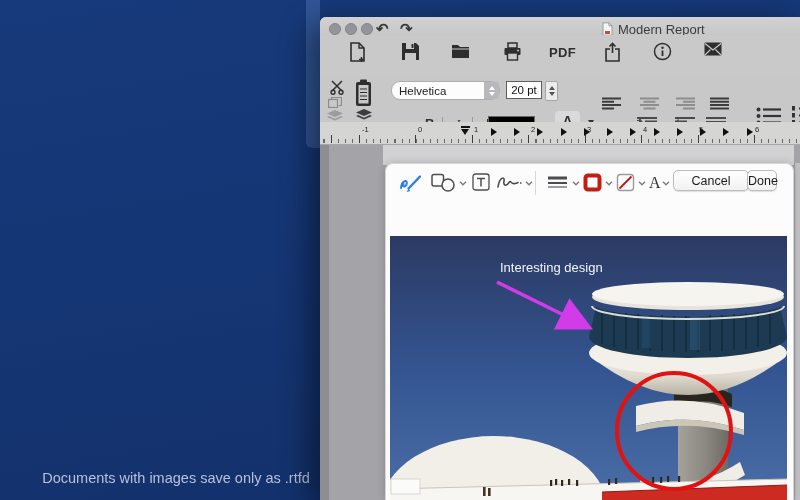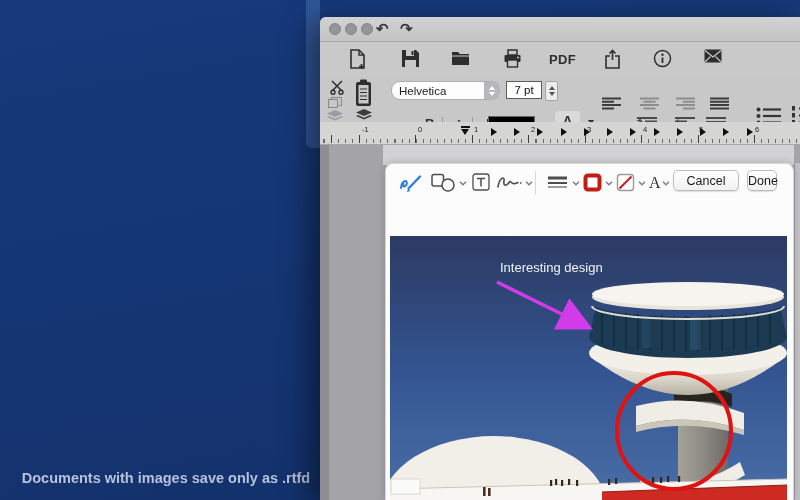--- a/index.html
+++ b/index.html
@@ -6,34 +6,34 @@
   #stage{position:relative;width:800px;height:500px;overflow:hidden;
          font-family:"Liberation Sans",sans-serif;background:linear-gradient(170deg,#173a7c 0%,#12306a 100%);}
   .abs{position:absolute;}
   svg{display:block;}
 
   
   #left-panel{left:0;top:0;width:320px;height:500px;}
   #promo-title{left:0;top:206px;width:320px;text-align:center;color:#fbfcfe;
                font-size:40px;font-weight:300;letter-spacing:.5px;}
   #promo-sub{left:0;top:260px;width:320px;text-align:center;color:#c6cfe4;font-size:20px;font-weight:300;}
-  #promo-foot{left:6px;top:470px;width:320px;text-align:center;color:#b6c1db;font-size:14.5px;font-weight:700;}
+  #promo-foot{left:16px;top:470px;width:320px;text-align:center;color:#b6c1db;font-size:14.5px;font-weight:400;}
   #bg-glow{left:306px;top:0;width:14px;height:148px;background:rgba(120,160,225,.28);border-radius:0 0 0 6px;}
 
   
   #window{left:320px;top:17px;width:480px;height:483px;background:#c9c9c9;
           border-radius:6px 0 0 0;box-shadow:-10px 6px 30px rgba(0,0,0,.45);}
   #titlebar{left:0;top:0;width:480px;height:24px;background:linear-gradient(#d2d2d2,#c3c3c3);
             border-radius:6px 0 0 0;border-bottom:1px solid #a9a9a9;}
   .dot{width:10px;height:10px;border-radius:50%;background:#94949a;border:.5px solid #84848a;top:6px;}
   .histbtn{top:3px;font-size:15px;font-weight:bold;color:#3a3a3a;line-height:18px;}
   #win-title{left:282px;top:4px;height:16px;display:flex;align-items:center;gap:5px;}
   #win-title span{font-size:13px;color:#3b3b3b;}
 
-  #toolbar{left:0;top:25px;width:480px;height:36px;background:#c9c9c9;}
+  #toolbar{left:0;top:18px;width:480px;height:36px;background:#c9c9c9;}
   .tb-ic{top:7px;}
   #pdf-label{top:10px;font-size:13px;font-weight:bold;color:#2e2e2e;letter-spacing:.3px;}
 
   #formatbar{left:0;top:61px;width:480px;height:44px;background:#c8c8c8;}
   .fbtxt{font-size:13px;color:#333;}
   #font-select{left:71px;top:3px;width:107px;height:17px;background:#fdfdfd;border:1px solid #aeaeae;
                border-radius:9px;display:flex;align-items:center;}
   #font-select span{font-size:11.5px;color:#222;padding-left:7px;flex:1;}
   #font-stepper{width:15px;height:17px;background:#b7b7bc;border-radius:0 3px 3px 0;
                 display:flex;flex-direction:column;align-items:center;justify-content:center;}
@@ -94,20 +94,28 @@
   </div>
 
   <div id="window" class="abs">
 
     <div id="titlebar" class="abs">
       <div class="dot abs" style="left:9px"></div>
       <div class="dot abs" style="left:25px"></div>
       <div class="dot abs" style="left:41px"></div>
       <div class="histbtn abs" style="left:56px">↶</div>
       <div class="histbtn abs" style="left:80px">↷</div>
+      <div id="win-title" class="abs">
+        <svg width="11" height="14" viewBox="0 0 11 14">
+          <path d="M1 .8 h6 l3 3 v9.4 h-9z" fill="#f4f4f4" stroke="#9a9a9a" stroke-width="1"></path>
+          <path d="M7 .8 v3 h3" fill="none" stroke="#9a9a9a"></path>
+          <rect x="3" y="9" width="5" height="3" fill="#b5543c"></rect>
+        </svg>
+        <span>Modern Report</span>
+      </div>
     </div>
 
     <div id="toolbar" class="abs">
       <svg class="abs tb-ic" style="left:29px" width="17" height="21" viewBox="0 0 17 21">
         <path d="M2 1 h8 l5 5 v13 h-13z" fill="none" stroke="#2e2e2e" stroke-width="1.6"></path>
         <path d="M10 1 v5 h5" fill="none" stroke="#2e2e2e" stroke-width="1.4"></path>
         <path d="M12.5 15 v5 M10 17.5 h5" stroke="#2e2e2e" stroke-width="1.6"></path>
       </svg>
       <svg class="abs tb-ic" style="left:81px" width="19" height="19" viewBox="0 0 19 19">
         <path d="M1 1 h14 l3 3 v14 h-17z" fill="#2e2e2e"></path>
@@ -167,21 +175,21 @@
         <path d="M2 6 L8 8.8 L14 6 L16 7 L8 10.6 L0 7 Z" fill="#3d3d40"></path>
       </svg>
 
       <div id="font-select" class="abs">
         <span>Helvetica</span>
         <div id="font-stepper">
           <div class="mini-tri-up" style="border-bottom-color:#fff"></div>
           <div class="mini-tri-dn" style="border-top-color:#fff"></div>
         </div>
       </div>
-      <div id="size-field" class="abs">7 pt</div>
+      <div id="size-field" class="abs">20 pt</div>
       <div id="size-stepper" class="abs">
         <div class="mini-tri-up"></div>
         <div class="mini-tri-dn"></div>
       </div>
 
       <div class="abs fbtxt" style="left:105px;top:38px;font-weight:bold">B</div>
       <div class="vsep abs" style="left:122px"></div>
       <div class="abs fbtxt" style="left:136px;top:38px;font-style:italic;font-family:'Liberation Serif',serif">I</div>
       <div class="vsep abs" style="left:152px"></div>
       <div class="abs fbtxt" style="left:166px;top:38px;text-decoration:underline">U</div>
@@ -323,21 +331,21 @@
       </svg>
       <svg class="abs chev" style="left:252px" width="8" height="5" viewBox="0 0 8 5">
         <path d="M1 .8 L4 3.8 L7 .8" fill="none" stroke="#7b7b7f" stroke-width="1.4"></path>
         </svg>
 
       <div id="mk-a" class="abs" style="left:263px">A</div>
       <svg class="abs chev" style="left:276px" width="8" height="5" viewBox="0 0 8 5">
         <path d="M1 .8 L4 3.8 L7 .8" fill="none" stroke="#7b7b7f" stroke-width="1.4"></path>
         </svg>
 
-      <div class="mbtn abs" style="left:287px;width:66px">Cancel</div>
+      <div class="mbtn abs" style="left:287px;width:76px">Cancel</div>
       <div class="mbtn abs" style="left:361px;width:30px">Done</div>
 
       <div id="photo-wrap" class="abs">
         <svg width="397" height="264" viewBox="0 0 397 264">
           <defs>
             <linearGradient id="sky" x1="0" y1="0" x2="0" y2="1">
               <stop offset="0" stop-color="#2c3a63"></stop>
               <stop offset="0.5" stop-color="#335490"></stop>
               <stop offset="1" stop-color="#4a6ea8"></stop>
             </linearGradient>

